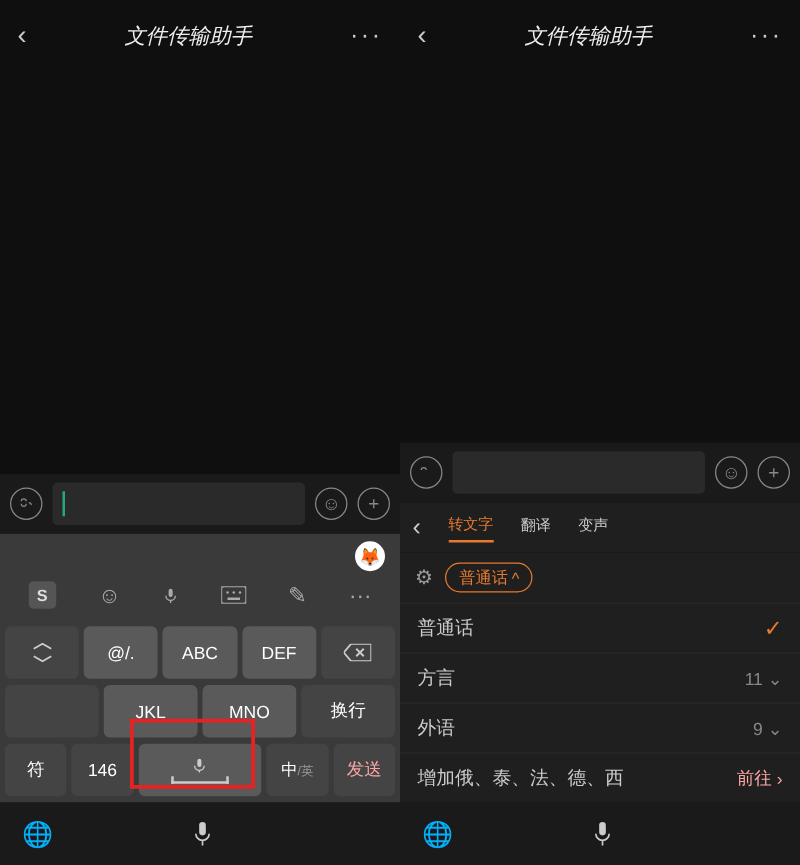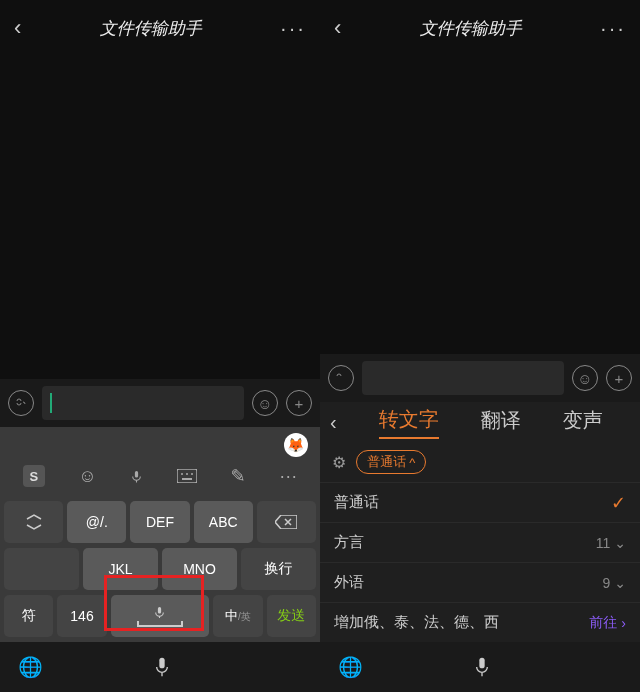--- a/index.html
+++ b/index.html
@@ -26,30 +26,30 @@
   .krow { display: flex; gap: 4px; margin-bottom: 5px; }
   .key { flex: 1; height: 42px; background: #5a5a5a; border-radius: 5px; display: flex; align-items: center; justify-content: center; color: #fff; font-size: 14px; }
   .key.dark { background: #444; }
   .spacebar { flex: 2; display:flex;flex-direction:column;align-items:center;justify-content:center;gap:0; position:relative;}
   .micsvg { width:13px;height:13px; }
   .underline { width: 46px; height: 2px; border-bottom: 2px solid #ccc; border-left: 2px solid #ccc; border-right: 2px solid #ccc; height:6px; margin-top:2px;}
   .redbox-left { position: absolute; left: 104px; top: 575px; width: 100px; height: 56px; border: 3px solid #e62222; }
   
   .tabs-row { height: 40px; display: flex; align-items: center; padding: 0 10px; gap: 22px; background:#1f1f1f; }
   .tab-back { color: #ccc; font-size: 20px; }
-  .tab { color: #ccc; font-size: 20px; padding-bottom:4px;margin-left:20px; }
+  .tab { color: #ccc; font-size: 12px; padding-bottom:4px; }
   .tab.active { color: #e87a2f; border-bottom: 2px solid #e87a2f; }
   .settings-row { height: 40px; display: flex; align-items: center; padding: 0 12px; gap: 10px; background:#1f1f1f; }
   .gear { color:#999; font-size:16px; }
   .pill { border: 1px solid #e87a2f; color: #e87a2f; font-size: 13px; padding: 2px 10px; border-radius: 12px; display:flex;align-items:center;gap:3px;}
   .list { background: #1f1f1f; }
   .row { height: 40px; display: flex; align-items: center; justify-content: space-between; padding: 0 14px; border-top: 1px solid #2a2a2a; color: #ccc; font-size: 15px; }
   .row .right { color: #888; font-size: 14px; display:flex;align-items:center;gap:4px;}
   .check { color: #e87a2f; font-size: 18px; }
-  .goto { color: #8b5cf6; font-size: 14px; }
+  .goto { color: #fca5a5; font-size: 14px; }
   .bottombar { height: 50px; background: #1a1a1a; display: flex; align-items: center; justify-content: space-between; padding: 0 18px; position: relative; }
   .globe { color: #ccc; font-size: 20px; }
   .mic-center { width: 40px; height: 40px; display:flex;align-items:center;justify-content:center; }
   .micbig { width:16px;height:22px; }
   svg { display:block; }
 </style>
 </head>
 <body>
 
 <div class="container">
@@ -97,22 +97,22 @@
         <div class="tbicon">···</div>
       </div>
       <div class="keyrows">
         <div class="krow" id="krow1">
             <div class="key dark">
               <svg width="20" height="18" viewBox="0 0 20 18">
                 <path d="M3 6 L10 2 L17 6 M3 12 L10 16 L17 12" fill="none" stroke="#ccc" stroke-width="1.5"></path>
               </svg>
             </div>
             <div class="key">@/.</div>
+            <div class="key">ABC</div>
             <div class="key">DEF</div>
-            <div class="key">ABC</div>
             <div class="key dark">
               <svg width="22" height="14" viewBox="0 0 22 14">
                 <path d="M6 0 L22 0 L22 14 L6 14 L0 7 Z" fill="none" stroke="#ccc" stroke-width="1.5"></path>
                 <path d="M10 4 L16 10 M16 4 L10 10" stroke="#ccc" stroke-width="1.5"></path>
               </svg>
             </div>
           </div>
         <div class="krow" id="krow2">
             <div class="key dark"></div>
             <div class="key">JKL</div>
@@ -125,21 +125,21 @@
             <div class="key spacebar">
               <svg class="micsvg" viewBox="0 0 24 24">
                 <rect x="9" y="2" width="6" height="12" rx="3" fill="#ccc"></rect>
                 <path d="M5 12 a7 7 0 0 0 14 0 M12 19 v3" stroke="#ccc" stroke-width="2" fill="none"></path>
               </svg>
               <div class="underline"></div>
             </div>
             <div class="key dark">
               <span style="font-size:13px;">中<span style="font-size:10px;color:#999">/英</span></span>
             </div>
-            <div class="key dark" style="color: #84cc16; text-align: right;">发送</div>
+            <div class="key dark" style="color: #fca5a5; text-align: right;">发送</div>
           </div>
       </div>
     </div>
     <div class="bottombar">
       <div class="globe">🌐</div>
       <div class="mic-center">
           <svg class="micbig" viewBox="0 0 24 32">
             <rect x="8" y="2" width="8" height="16" rx="4" fill="#ccc"></rect>
             <path d="M4 16 a8 8 0 0 0 16 0 M12 24 v6" stroke="#ccc" stroke-width="2" fill="none"></path>
           </svg>

